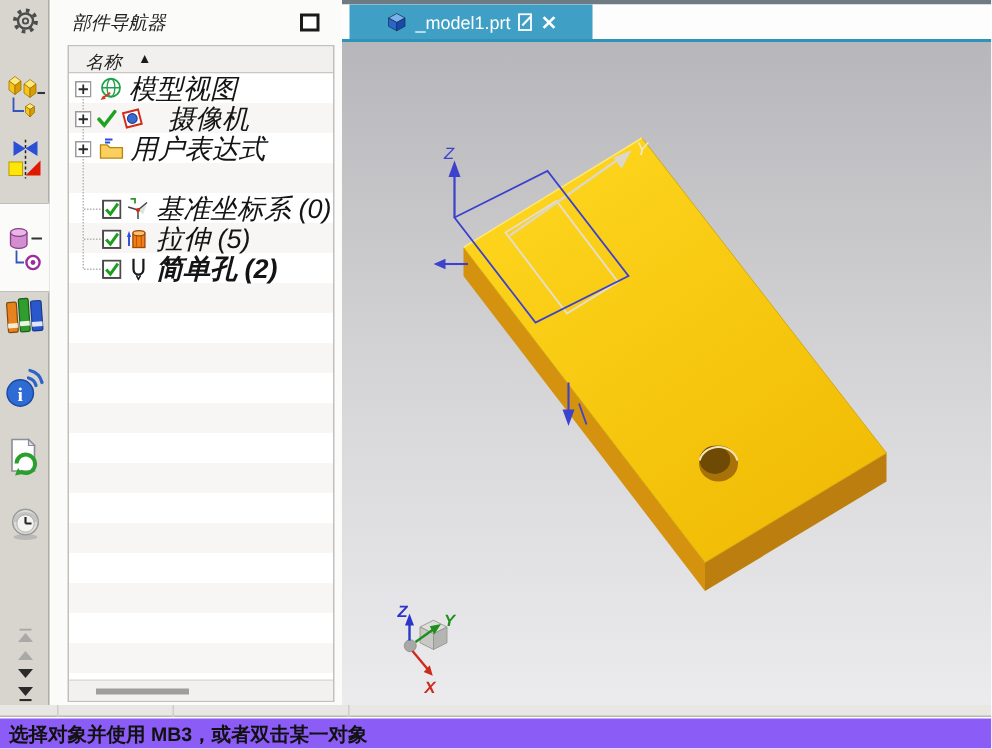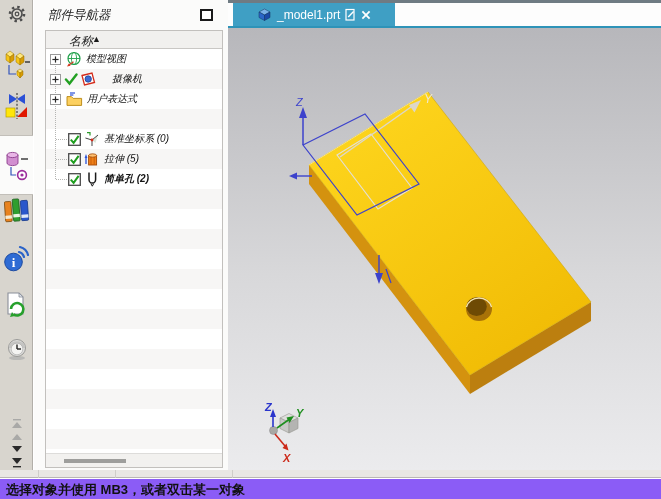--- a/index.html
+++ b/index.html
@@ -15,26 +15,26 @@
 
   
   .nav-panel { position:absolute; left:34px; top:0; width:194px; height:470px; background:#fbfbfa;font-style:italic; }
   .nav-title { position:absolute; left:14px; top:7px; font-size:12.5px; color:#222; }
   .nav-max { position:absolute; right:15px; top:9px; width:13px; height:12px;
     border:2px solid #1a1a1a; background:#fff; cursor:pointer; }
   .tree-box { position:absolute; left:11px; top:30px; width:178px; height:438px;
     background:#fff; border:1px solid #c2c0bd; }
   .tree-header { position:absolute; left:0; top:0; right:0; height:18px; background:#f1f0ee;
     border-bottom:1px solid #c9c7c4; font-size:12px; color:#222; }
-  .tree-header .hname { position:absolute; left:23px; top:2px; }
+  .tree-header .hname { position:absolute; left:11px; top:2px; }
   .tree-header .hsort { position:absolute; left:46px; top:3px; font-size:9px; color:#1a1a1a; }
   .tree-body { position:absolute; left:0; top:18px; right:0; bottom:15px; overflow:hidden;
     background:repeating-linear-gradient(#ffffff 0 20px, #f7f6f5 20px 40px); }
   .tree-row { position:absolute; left:0; right:0; height:20px; display:flex; align-items:center; cursor:default; }
-  .tree-row .lbl { font-size:10px; color:#141414; white-space:nowrap; }
+  .tree-row .lbl { font-size:18px; color:#141414; white-space:nowrap; }
   .tree-row .lbl.bold { font-weight:bold; }
   .guide-v { position:absolute; left:9px; top:10px; height:120px; border-left:1px dotted #b5b5b3; }
   .guide-h { position:absolute; left:10px; width:11px; border-top:1px dotted #b5b5b3; }
   .hscroll { position:absolute; left:0; right:0; bottom:0; height:14px; background:#f2f1ef; border-top:1px solid #dddcda; }
   .hthumb { position:absolute; left:18px; top:5px; width:62px; height:4px; background:#9e9e9c; cursor:pointer; }
 
   
   .view-area { position:absolute; left:228px; top:0; width:433px; height:477px; }
   .top-strip { position:absolute; left:0; top:0; right:0; height:3px; background:#6f7b83; }
   .tab-strip { position:absolute; left:0; top:3px; right:0; height:23px; background:#fdfdfd; }

